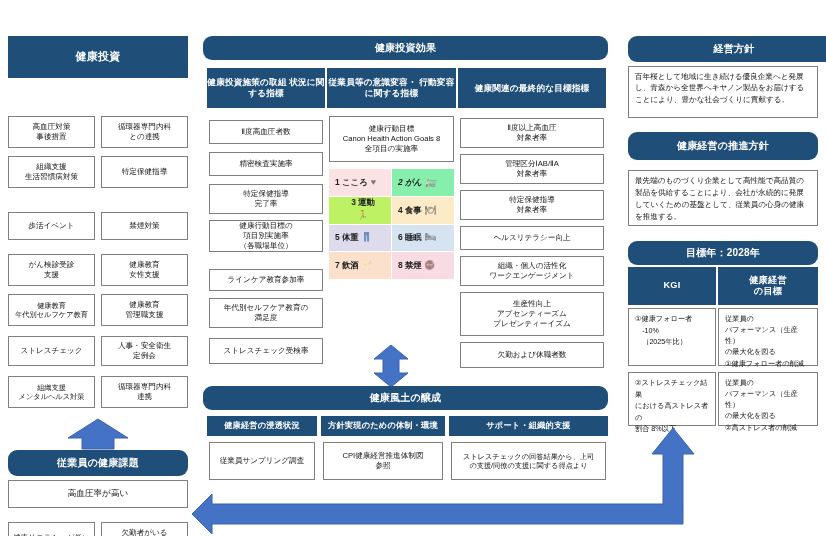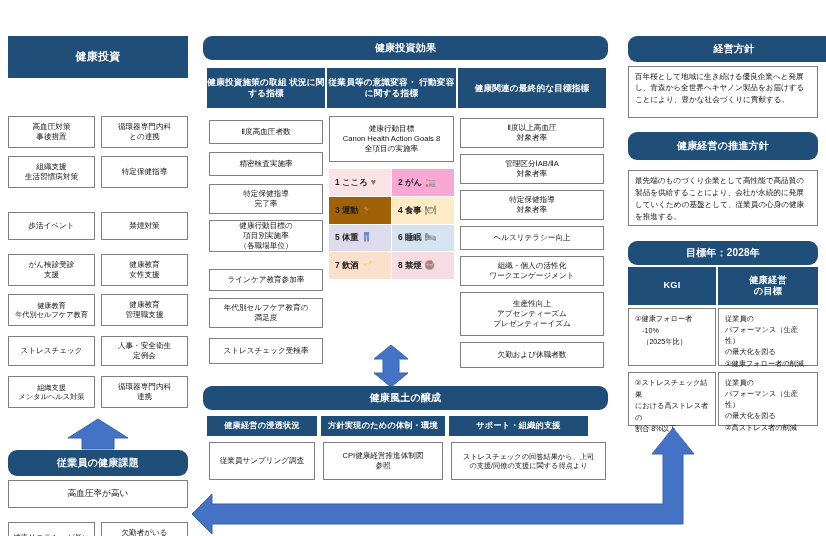--- a/index.html
+++ b/index.html
@@ -129,25 +129,25 @@
 行動変容に関する指標</div>
   <div class="abs box t75" style="left:329px;top:88px;width:125px;height:46px;">健康行動目標
 Canon Heaith Action Goals 8
 全項目の実施率</div>
 
   <div class="abs" id="goals-grid" style="left:329px;top:141px;width:125px;height:110px;display:grid;grid-template-columns:1fr 1fr;grid-template-rows:repeat(4,1fr);gap:1px;">
       <div class="cg" style="background: rgb(251, 226, 228);">
         <span>1 こころ</span>
         <span class="gi">♥</span>
       </div>
-      <div class="cg" style="background: #f9a8d4;">
+      <div class="cg" style="background: #86efac; font-style: italic;">
         <span>2 がん</span>
         <span class="gi">🏣</span>
       </div>
-      <div class="cg" style="background: #a16207;">
+      <div class="cg" style="background: #bef264; flex-direction: column;">
         <span>3 運動</span>
         <span class="gi">🏃</span>
       </div>
       <div class="cg" style="background: rgb(253, 235, 200);">
         <span>4 食事</span>
         <span class="gi">🍽</span>
       </div>
       <div class="cg" style="background: rgb(222, 220, 236);">
         <span>5 体重</span>
         <span class="gi">👖</span>
@@ -187,21 +187,21 @@
 
   <div class="abs hdr t10" style="left:203px;top:358px;width:405px;height:24px;">健康風土の醸成</div>
 
   <div class="abs hdr sub t8" style="left:207px;top:388px;width:110px;height:20px;">健康経営の浸透状況</div>
   <div class="abs box t75" style="left:209px;top:414px;width:106px;height:38px;">従業員サンプリング調査</div>
 
   <div class="abs hdr sub t8" style="left:321px;top:388px;width:124px;height:20px;">方針実現のための体制・環境</div>
   <div class="abs box t75" style="left:323px;top:414px;width:120px;height:38px;">CPI健康経営推進体制図
 参照</div>
 
-  <div class="abs hdr sub t8" style="left:449px;top:388px;width:139px;height:20px;">サポート・組織的支援</div>
+  <div class="abs hdr sub t8" style="left:449px;top:388px;width:159px;height:20px;">サポート・組織的支援</div>
   <div class="abs box t7" style="left:451px;top:414px;width:155px;height:38px;">ストレスチェックの回答結果から、上司
 の支援/同僚の支援に関する得点より</div>
 
   <div class="abs hdr t10" style="left:628px;top:8px;width:212px;height:26px;text-align:center;">経営方針</div>
   <div class="abs box topleft t75" style="left:628px;top:38px;width:190px;height:52px;white-space:normal;line-height:1.5;">百年桜として地域に生き続ける優良企業へと発展し、青森から全世界へキヤノン製品をお届けすることにより、豊かな社会づくりに貢献する。</div>
 
   <div class="abs hdr t10" style="left:628px;top:104px;width:190px;height:28px;">健康経営の推進方針</div>
   <div class="abs box topleft t75" style="left:628px;top:142px;width:190px;height:56px;white-space:normal;line-height:1.6;">最先端のものづくり企業として高性能で高品質の製品を供給することにより、会社が永続的に発展していくための基盤として、従業員の心身の健康を推進する。</div>
 
   <div class="abs hdr t10" style="left:628px;top:213px;width:190px;height:24px;">目標年：2028年</div>

